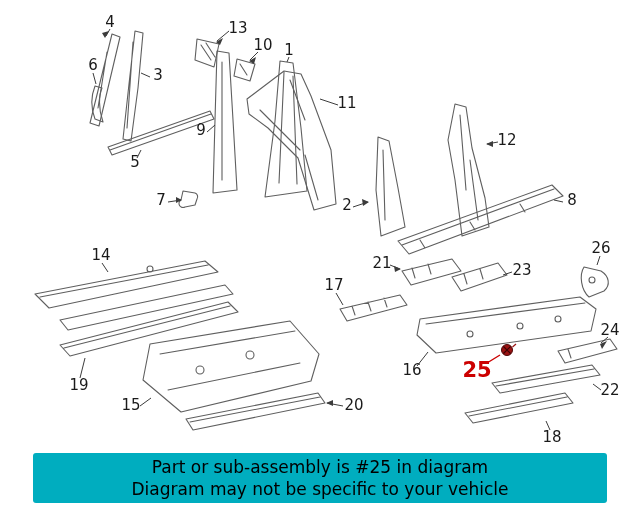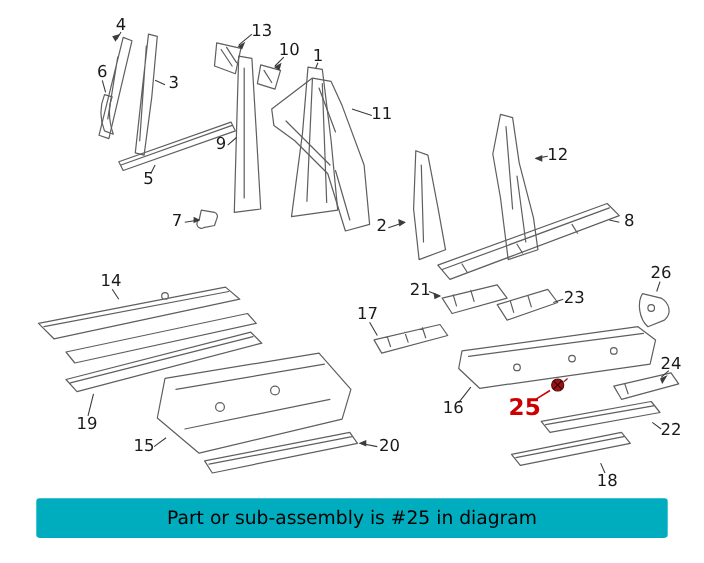--- a/index.html
+++ b/index.html
@@ -9,21 +9,21 @@
   }
   .stage{position:relative;width:640px;height:512px;}
   svg{display:block;}
   .art path{stroke:#5f5f5f;fill:none;stroke-width:1.1;stroke-linejoin:round;stroke-linecap:round;}
   .leaders{stroke:#3c3c3c;stroke-width:1;fill:none;}
   .arrowheads{fill:#3c3c3c;stroke:none;}
   .leader-hl{stroke:#cc0000;stroke-width:1.4;fill:none;}
   text.callout{font-size:15px;fill:#1a1a1a;text-anchor:middle;}
   text.callout-hl{font-size:21px;font-weight:bold;fill:#cc0000;text-anchor:middle;}
   .banner{
-    position:absolute;left:33px;right:33px;top:453px;height:36px;
+    position:absolute;left:33px;right:33px;top:453px;height:50px;
     background:#00adbf;border-radius:3px;
     display:flex;flex-direction:column;align-items:center;justify-content:center;
   }
   .banner div{font-size:17px;color:#000;line-height:1.32;white-space:nowrap;}
 </style>
 </head>
 <body>
 
 <div class="stage">
   <svg width="640" height="452" viewBox="0 0 640 452">
@@ -101,14 +101,15 @@
       <text class="callout" x="131" y="410">15</text>
       <text class="callout" x="610" y="395">22</text>
       <text class="callout" x="354" y="410">20</text>
       <text class="callout" x="552" y="442">18</text>
       <text class="callout-hl" x="477" y="377">25</text>
     </g>
   </svg>
 
   <div class="banner">
     <div>Part or sub-assembly is #25 in diagram</div>
+    <div>Diagram may not be specific to your vehicle</div>
   </div>
 </div>
 
 </body></html>

